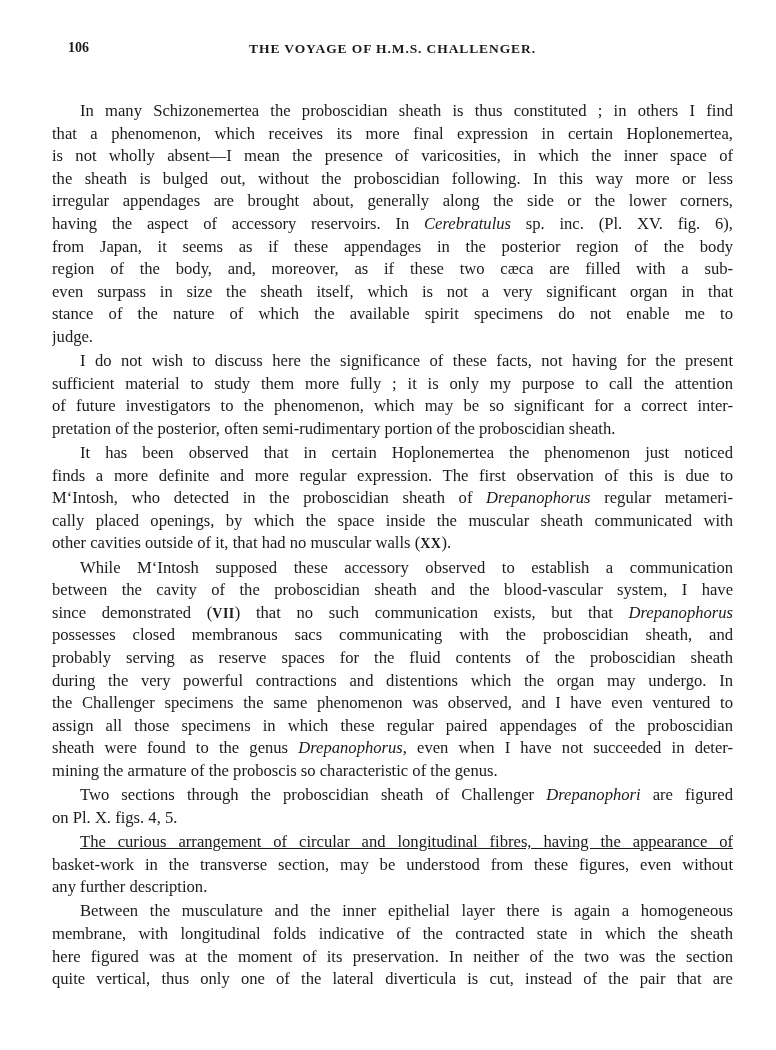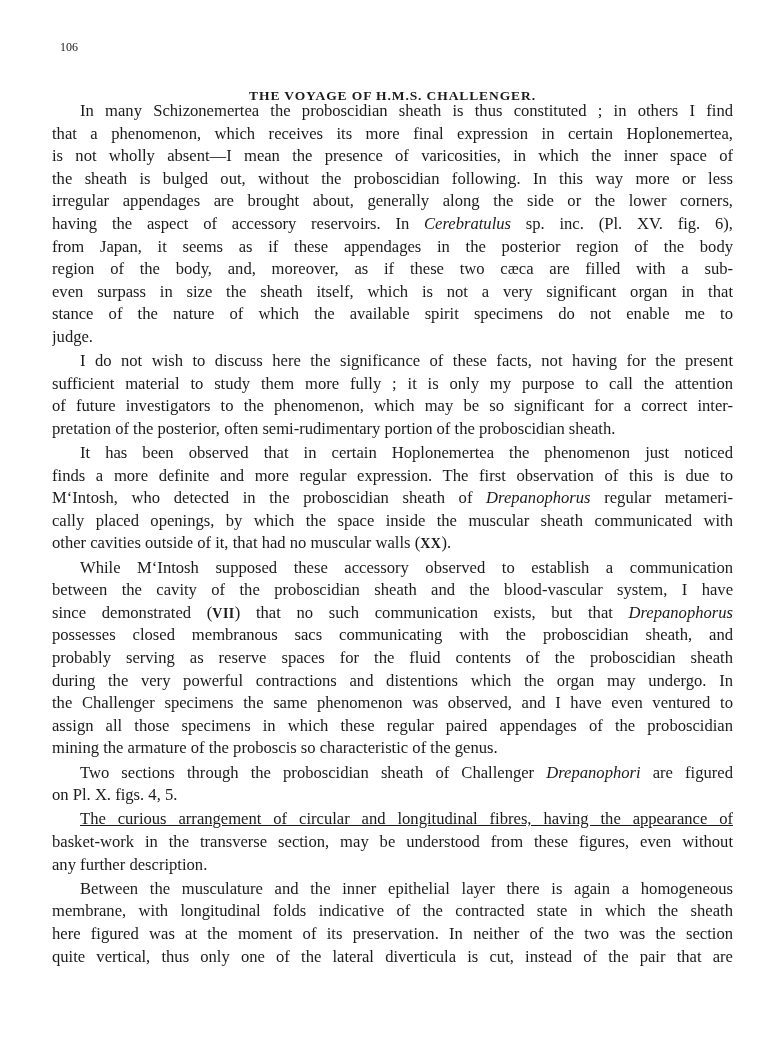--- a/index.html
+++ b/index.html
@@ -1,21 +1,21 @@
 <!DOCTYPE html>
 <html><head>
 <meta charset="utf-8">
 <style>
   html, body { margin: 0; padding: 0; background: #ffffff; }
   body { width: 776px; height: 1050px; position: relative; overflow: hidden;
          font-family: "Liberation Serif", "DejaVu Serif", serif; color: #1a1a1a; }
   .header { position: absolute; top: 40px; left: 52px; width: 681px; height: 22px; }
-  .page-num { position: absolute; left: 8px; top: 0; font-weight: normal; font-size: 12px; }
+  .page-num { position: absolute; left: 16px; top: 0; font-weight: bold; font-size: 14px; }
   .running-title { position: absolute; left: 0; right: 0; top: 1px; text-align: center;
-                   font-size: 13.5px; letter-spacing: 0.9px; font-weight: bold; margin-top: 47px; }
+                   font-size: 13.5px; letter-spacing: 0.9px; font-weight: bold; }
   .body { position: absolute; top: 100px; left: 52px; width: 681px; }
   .para { margin: 0 0 1.6px 0; }
   .line { display: block; height: 22.6px; line-height: 22.6px; font-size: 16.6px;
           text-align: justify; text-align-last: justify; white-space: nowrap; overflow: visible; }
   .line.last { text-align-last: left; }
   .line.indent { padding-left: 28px; }
   .line span { white-space: normal; }
   i { font-style: italic; }
   .sc { font-weight: bold; font-size: 14px; letter-spacing: 0.5px; font-family: Liberation Serif, serif; }
 </style>
@@ -56,20 +56,21 @@
     </div>
     <div class="para">
       <span class="line indent" style="white-space: normal; overflow: hidden;">While M‘Intosh supposed these accessory observed to establish a communication</span>
       <span class="line" style="white-space: normal; overflow: hidden;">between the cavity of the proboscidian sheath and the blood-vascular system, I have</span>
       <span class="line" style="white-space: normal; overflow: hidden;">since demonstrated (<span class="sc">VII</span>) that no such communication exists, but that <i>Drepanophorus</i></span>
       <span class="line" style="white-space: normal; overflow: hidden;">possesses closed membranous sacs communicating with the proboscidian sheath, and</span>
       <span class="line" style="white-space: normal; overflow: hidden;">probably serving as reserve spaces for the fluid contents of the proboscidian sheath</span>
       <span class="line" style="white-space: normal; overflow: hidden;">during the very powerful contractions and distentions which the organ may undergo.  In</span>
       <span class="line" style="white-space: normal; overflow: hidden;">the Challenger specimens the same phenomenon was observed, and I have even ventured to</span>
       <span class="line" style="white-space: normal; overflow: hidden;">assign all those specimens in which these regular paired appendages of the proboscidian</span>
+      <span class="line" style="white-space: normal; overflow: hidden;">sheath were found to the genus <i>Drepanophorus</i>, even when I have not succeeded in deter-</span>
       <span class="line last" style="white-space: normal; overflow: hidden;">mining the armature of the proboscis so characteristic of the genus.</span>
     </div>
     <div class="para">
       <span class="line indent" style="white-space: normal; overflow: hidden;">Two sections through the proboscidian sheath of Challenger <i>Drepanophori</i> are figured</span>
       <span class="line last" style="white-space: normal; overflow: hidden;">on Pl. X. figs. 4, 5.</span>
     </div>
     <div class="para">
       <span class="line indent" style="white-space: normal; overflow: hidden; text-decoration: underline;">The curious arrangement of circular and longitudinal fibres, having the appearance of</span>
       <span class="line" style="white-space: normal; overflow: hidden;">basket-work in the transverse section, may be understood from these figures, even without</span>
       <span class="line last" style="white-space: normal; overflow: hidden;">any further description.</span>

